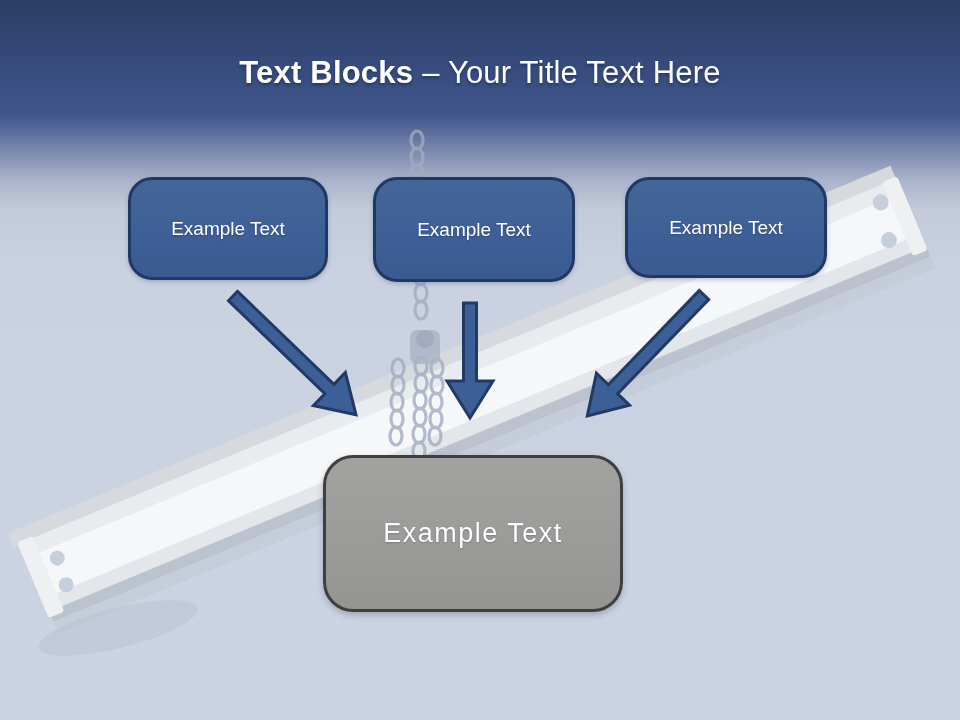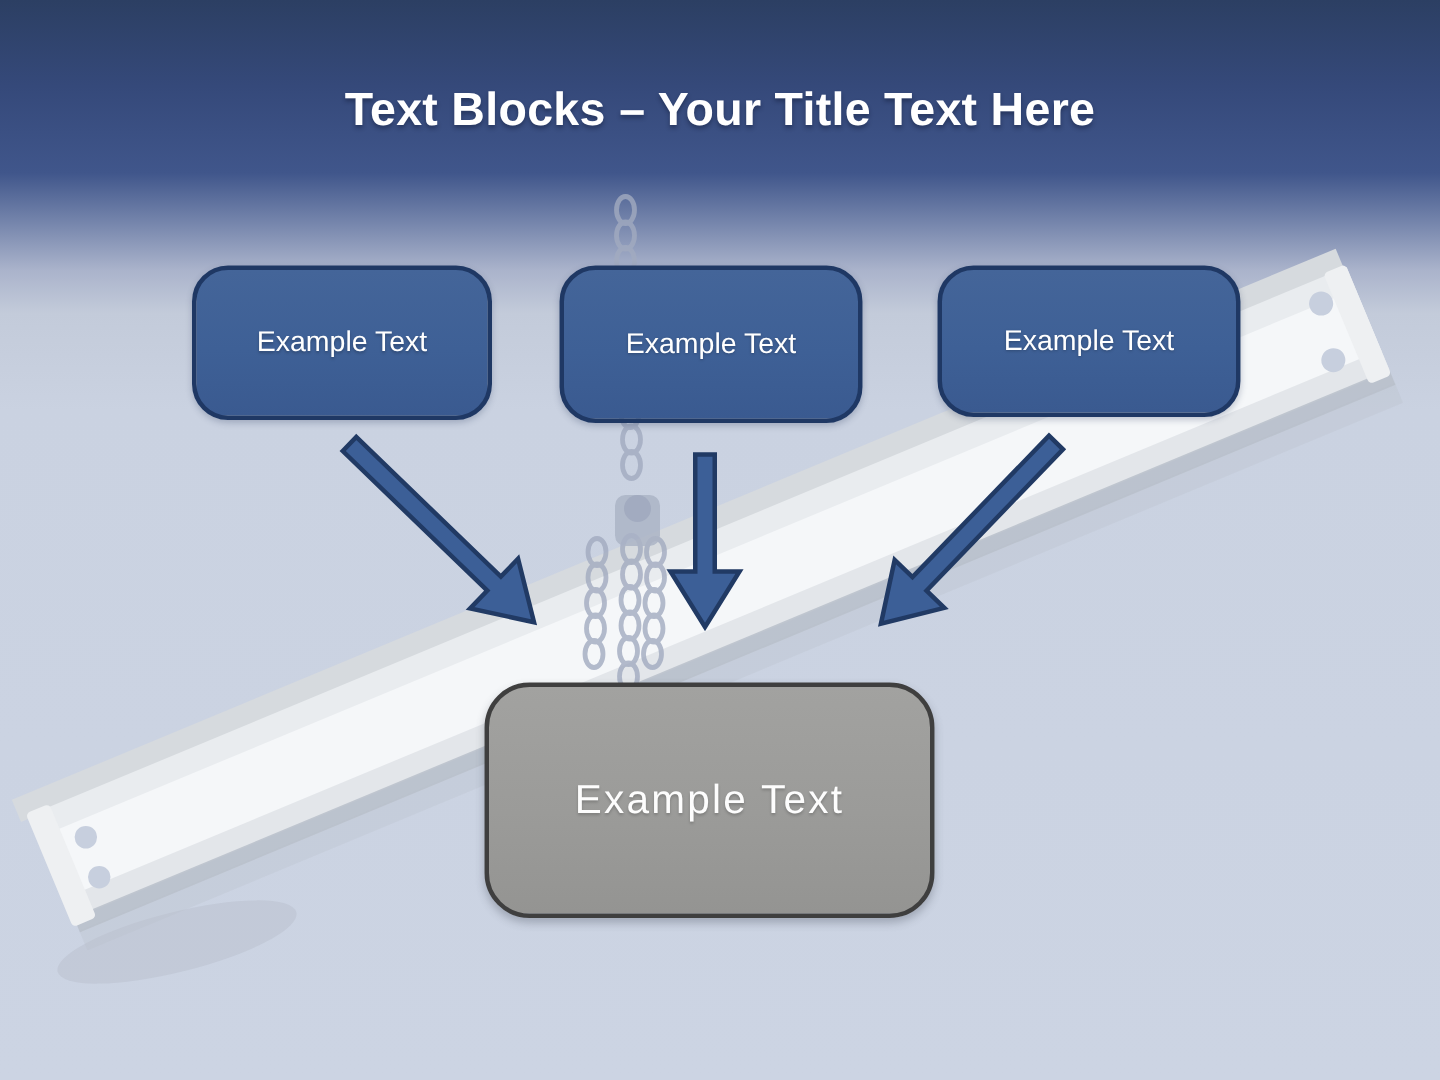--- a/index.html
+++ b/index.html
@@ -21,21 +21,21 @@
   .header{
     position:absolute; top:54px; left:0; width:100%;
     text-align:center; color:var(--title-color,#ffffff);
   }
   .title{
     margin:0; font-size:31px; font-weight:400; line-height:38px;
     text-shadow:0 2px 3px rgba(15,25,50,.45);
     letter-spacing:.2px;
   }
   .title-bold{font-weight:700;text-align:right;}
-  .title-rest{font-weight:700; margin-left:9px;}
+  .title-rest{font-weight:400; margin-left:9px;}
   .block{
     position:absolute; top:177px; height:103px; box-sizing:border-box;
     border-radius:24px;
     background:linear-gradient(180deg,#446599 0%, var(--block-fill,#3e6096) 55%, #3a5a90 100%);
     border:3px solid var(--block-border,#1f3864);
     display:flex; align-items:center; justify-content:center;
     color:#fff; font-size:19px;
     box-shadow:0 2px 4px rgba(40,55,90,.25);
   }
   .block span{text-shadow:0 1px 2px rgba(0,0,0,.25);}

